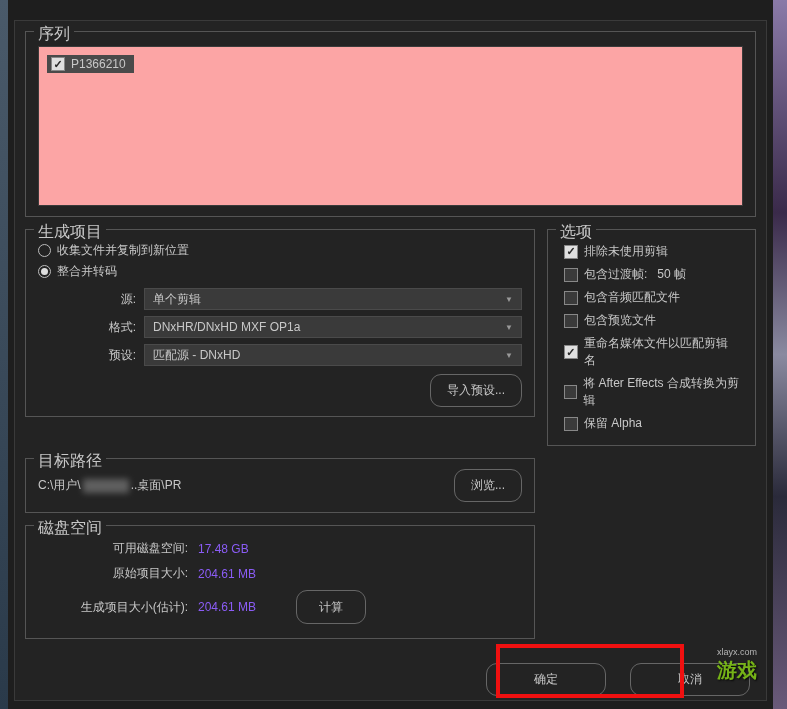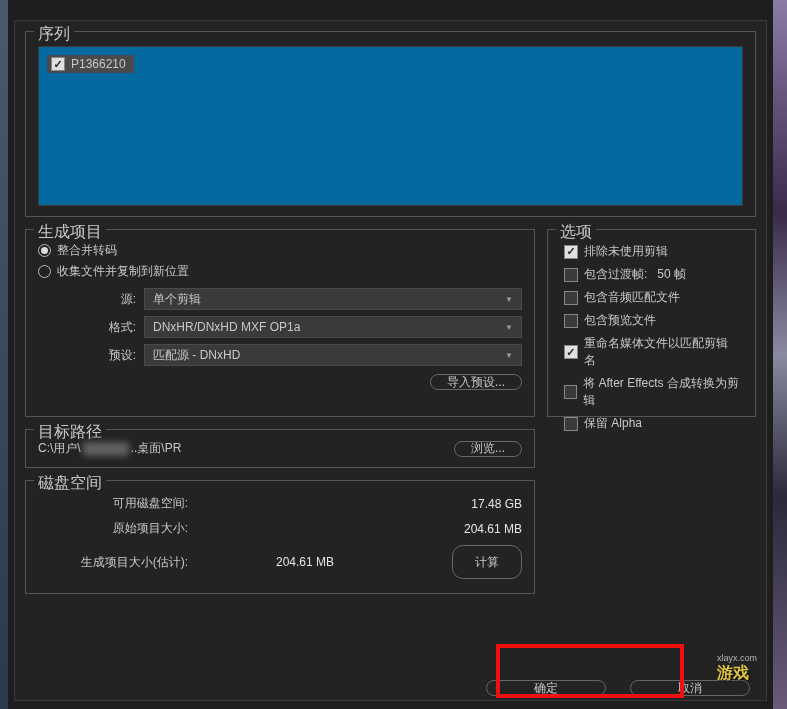--- a/index.html
+++ b/index.html
@@ -54,21 +54,21 @@
     .fieldset-label {
       position: absolute;
       top: -8px;
       left: 8px;
       background: #232323;
       padding: 0 4px;
       font-size: 16px;
     }
     .sequence-box {
       height: 160px;
-      background: #0369a1;
+      background: #fca5a5;
       border: 1px solid #3a3a3a;
       padding: 8px;
       margin-top: 4px;
     }
     .checkbox-row {
       display: flex;
       align-items: center;
       gap: 6px;
       padding: 2px 0;
     }
@@ -140,21 +140,21 @@
       justify-content: space-between;
       padding: 3px 8px;
       cursor: pointer;
       color: #c8c8c8;
     }
     .dropdown-arrow {
       font-size: 8px;
       color: #999;
     }
     .btn {
-      height: 16px;
+      height: 33px;
       padding: 0 16px;
       border: 1px solid #666;
       border-radius: 11px;
       background: transparent;
       color: #c8c8c8;
       cursor: pointer;
       display: inline-flex;
       align-items: center;
       justify-content: center;
       font-size: 12px;
@@ -166,28 +166,27 @@
       margin-top: 8px;
     }
     .options-list .checkbox-row {
       padding: 3px 4px;
     }
     .disk-row {
       display: flex;
       align-items: center;
       gap: 10px;
       padding: 4px 0;
-      justify-content: space-between;
     }
     .disk-label {
       width: 150px;
       text-align: right;
     }
     .disk-value {
-      color: #e5e5e5;
+      color: #8b5cf6;
     }
     .path-row {
       display: flex;
       align-items: center;
       gap: 12px;
     }
     .path-text {
       flex: 1;
       display: flex;
       align-items: center;
@@ -229,22 +228,22 @@
     }
     .watermark {
       position: absolute;
       right: 30px;
       bottom: 25px;
       z-index: 3;
       opacity: 0.85;
       pointer-events: none;
     }
     .wm-text {
-      color: #fde047;
-      font-size: 16px;
+      color: #84cc16;
+      font-size: 20px;
       font-weight: bold;
       text-shadow: 1px 1px 2px #000;
     }
     .wm-small {
       font-size: 9px;
       color: #ccc;
       text-align: left;
     }
   </style>
 </head>
@@ -264,26 +263,26 @@
       </div>
     </div>
   </div>
 
   <div class="columns">
 
     <div class="col-left">
       <div class="fieldset" style="height:188px">
         <div class="fieldset-label">生成项目</div>
         <div class="checkbox-row">
+          <span class="radio"></span>
+          <span>收集文件并复制到新位置</span>
+        </div>
+        <div class="checkbox-row">
           <span class="radio selected"></span>
           <span>整合并转码</span>
-        </div>
-        <div class="checkbox-row">
-          <span class="radio"></span>
-          <span>收集文件并复制到新位置</span>
         </div>
         <div class="form-row">
           <span class="form-label">源:</span>
           <div class="dropdown">
             <span>单个剪辑</span>
             <span class="dropdown-arrow">▼</span>
           </div>
         </div>
         <div class="form-row">
           <span class="form-label">格式:</span>
@@ -299,21 +298,21 @@
             <span class="dropdown-arrow">▼</span>
           </div>
         </div>
         <div class="btn-row-right">
           <button class="btn">导入预设...</button>
         </div>
       </div>
     </div>
 
     <div class="col-right">
-      <div class="fieldset options-list" style="height:188px">
+      <div class="fieldset options-list" style="height:217px">
         <div class="fieldset-label">选项</div>
         <div class="checkbox-row">
           <span class="checkbox checked"></span>
           <span>排除未使用剪辑</span>
         </div>
         <div class="checkbox-row">
           <span class="checkbox"></span>
           <span>包含过渡帧:</span>
           <span style="margin-left:4px">50 帧</span>
         </div>

